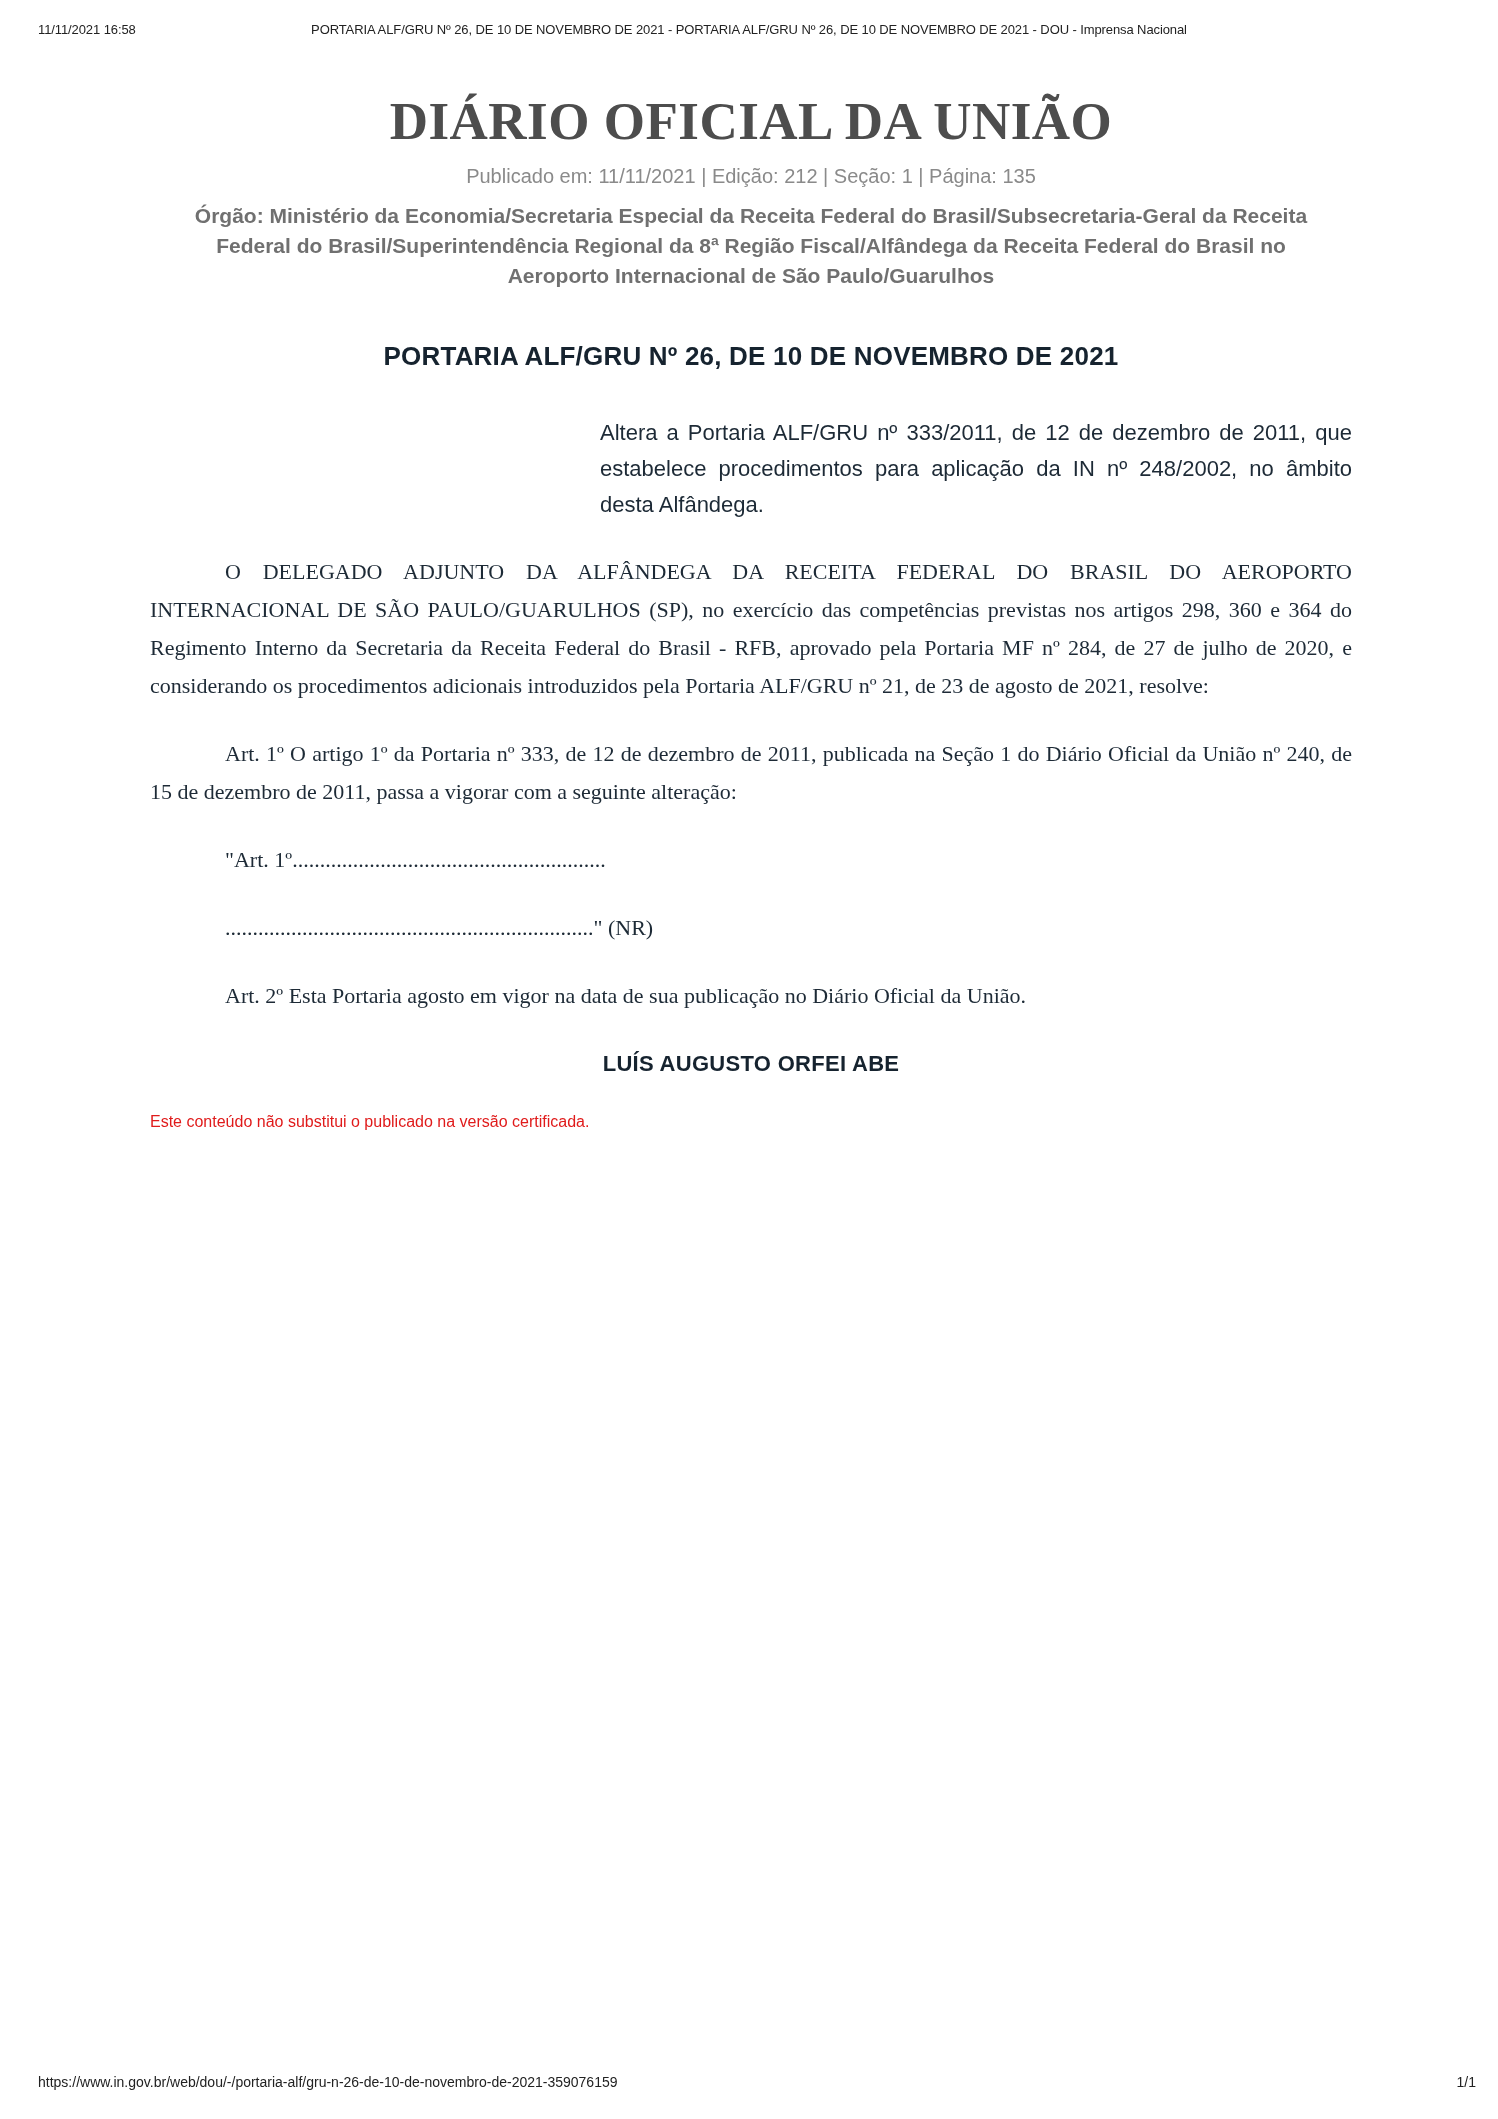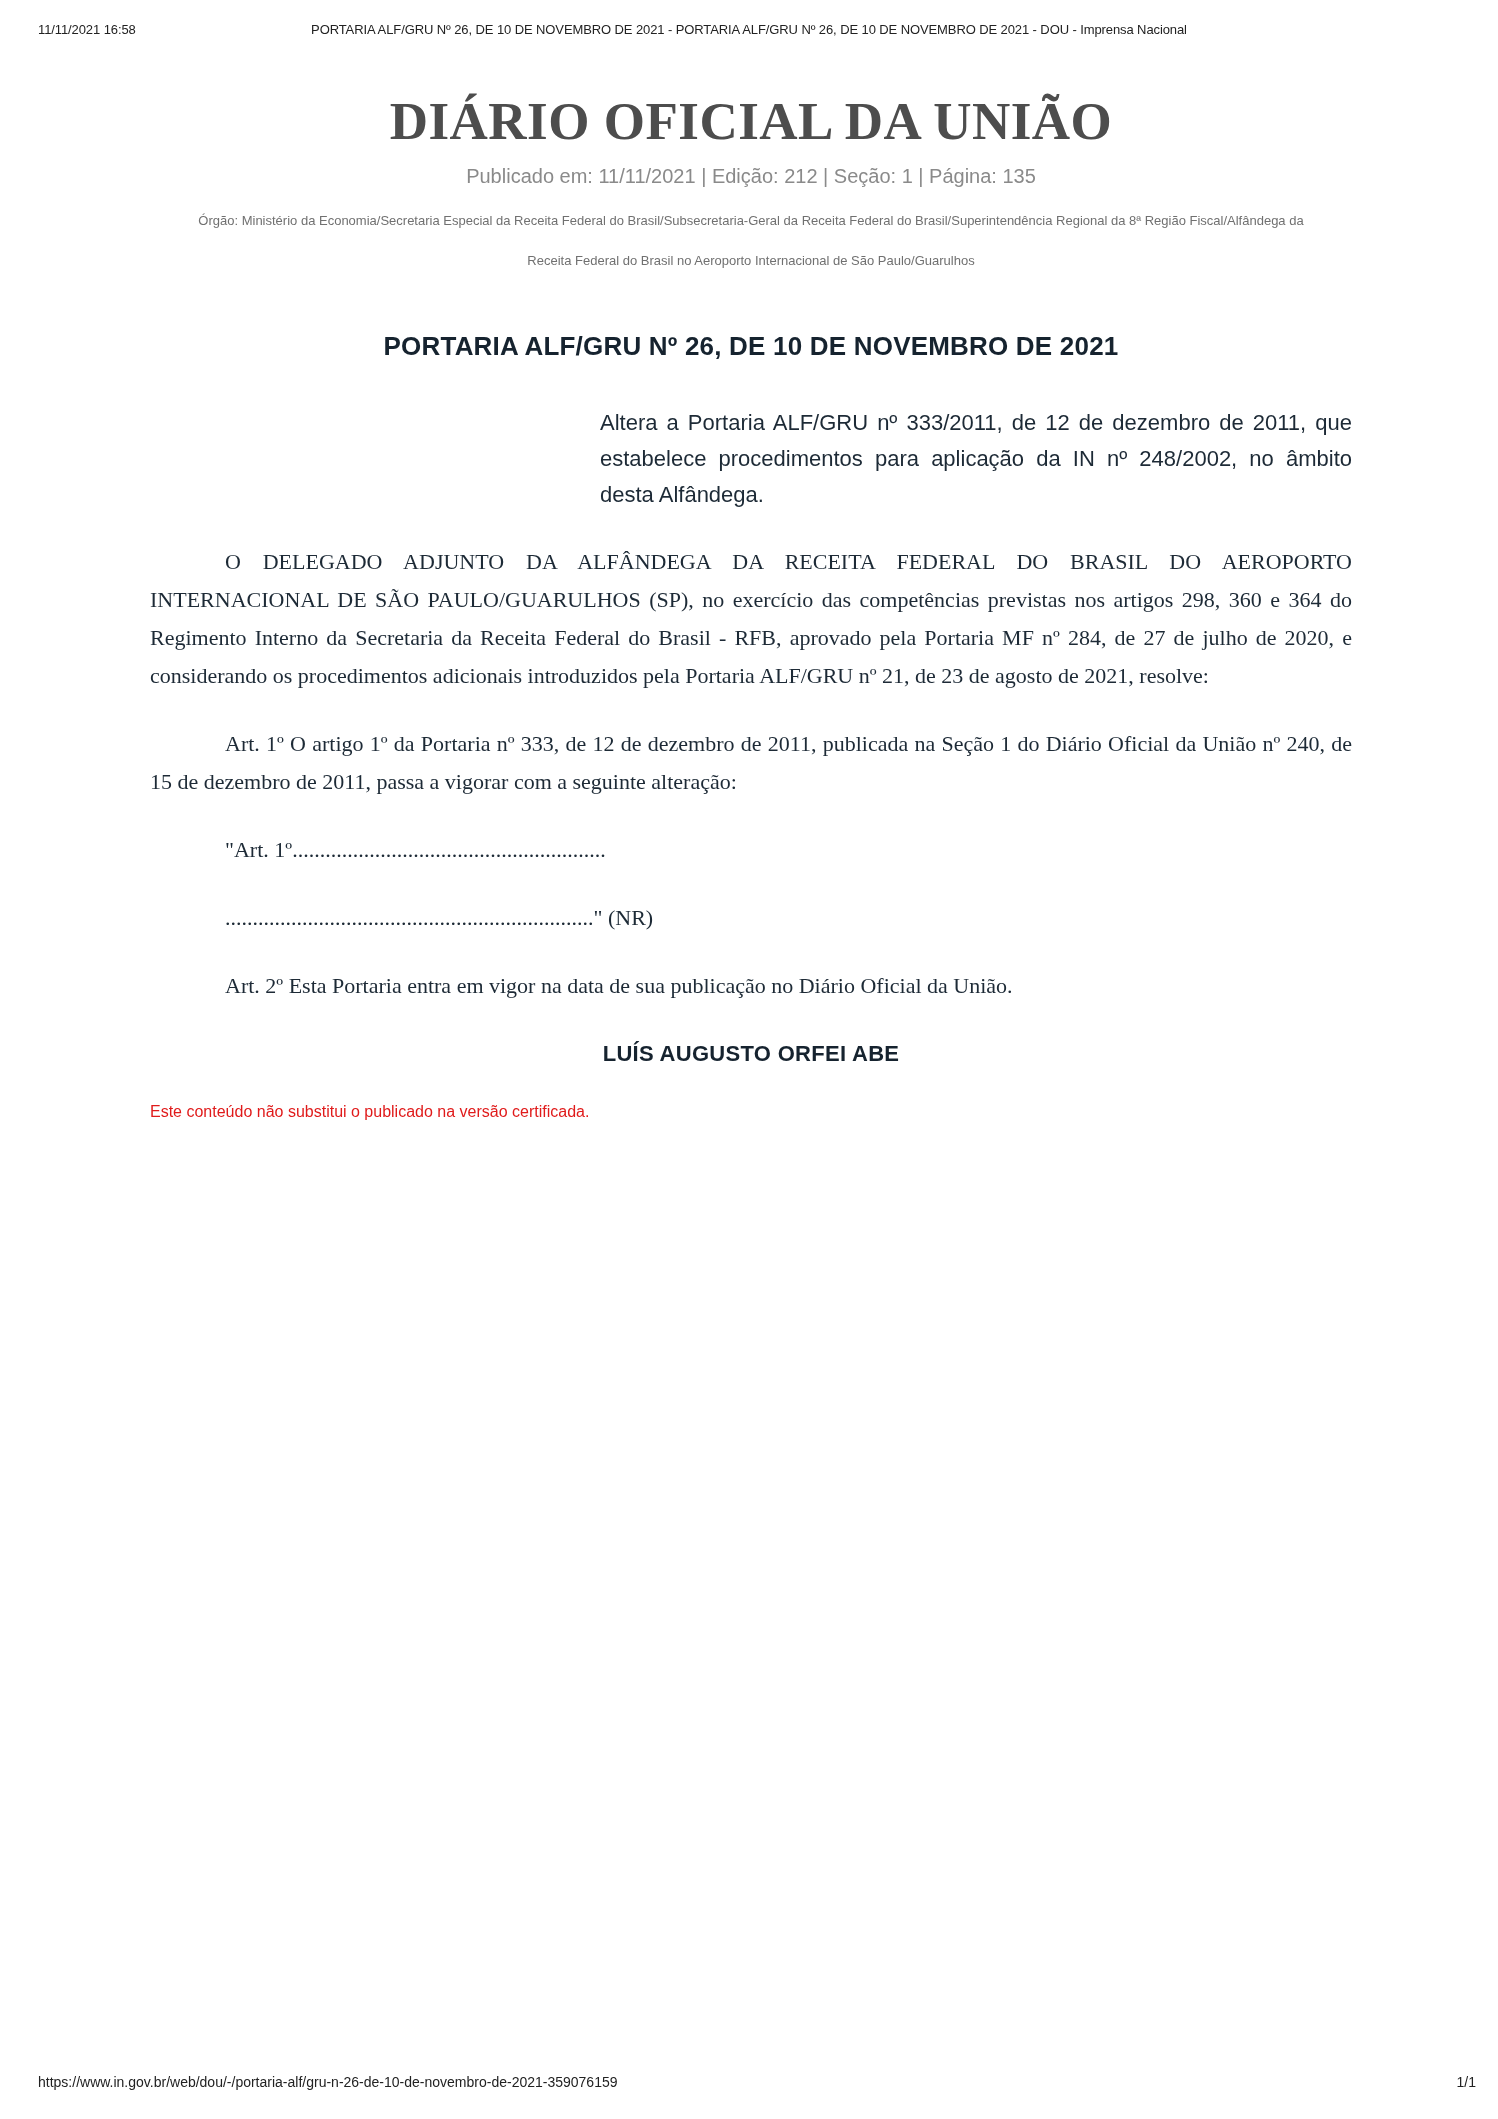--- a/index.html
+++ b/index.html
@@ -67,23 +67,23 @@
   }
   .masthead-meta {
     margin-top: 13px;
     font-size: 20px;
     line-height: 26px;
     color: #8a8a8a;
     font-weight: 400;
   }
   .masthead-organ {
     margin-top: 12px;
-    font-size: 13px;
-    line-height: 40px;
-    font-weight: 400;
+    font-size: 21px;
+    line-height: 30px;
+    font-weight: 700;
     color: #707070;
     padding: 0 28px;
     text-align: center;
   }
 
   
   .act-title {
     margin-top: 48px;
     text-align: center;
     font-size: 26px;
@@ -194,21 +194,21 @@
 
   <div class="para">O DELEGADO ADJUNTO DA ALFÂNDEGA DA RECEITA FEDERAL DO BRASIL DO AEROPORTO INTERNACIONAL DE SÃO PAULO/GUARULHOS (SP), no exercício das competências previstas nos artigos 298, 360 e 364 do Regimento Interno da Secretaria da Receita Federal do Brasil - RFB, aprovado pela Portaria MF nº 284, de 27 de julho de 2020, e considerando os procedimentos adicionais introduzidos pela Portaria ALF/GRU nº 21, de 23 de agosto de 2021, resolve:</div>
 
   <div class="para">Art. 1º O artigo 1º da Portaria nº 333, de 12 de dezembro de 2011, publicada na Seção 1 do Diário Oficial da União nº 240, de 15 de dezembro de 2011, passa a vigorar com a seguinte alteração:</div>
 
   <div class="para dots-line">"Art. 1º.........................................................</div>
 
 
   <div class="para dots-right">..................................................................." (NR)</div>
 
-  <div class="para no-justify">Art. 2º Esta Portaria entra em vigor na data de sua publicação no Diário Oficial da União.</div>
+  <div class="para no-justify">Art. 2º Esta Portaria agosto em vigor na data de sua publicação no Diário Oficial da União.</div>
 
   <div class="signature">LUÍS AUGUSTO ORFEI ABE</div>
 
   <div class="disclaimer">Este conteúdo não substitui o publicado na versão certificada.</div>
 
 </div>
 
 <div class="print-footer">
   <span class="pf-left">https://www.in.gov.br/web/dou/-/portaria-alf/gru-n-26-de-10-de-novembro-de-2021-359076159</span>
   <span class="pf-right">1/1</span>

